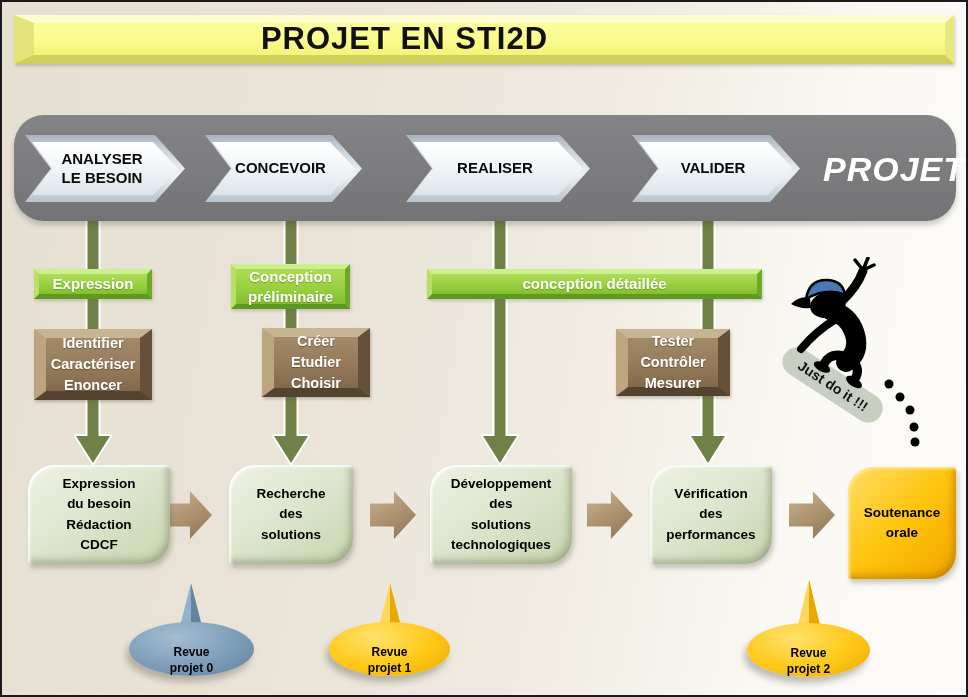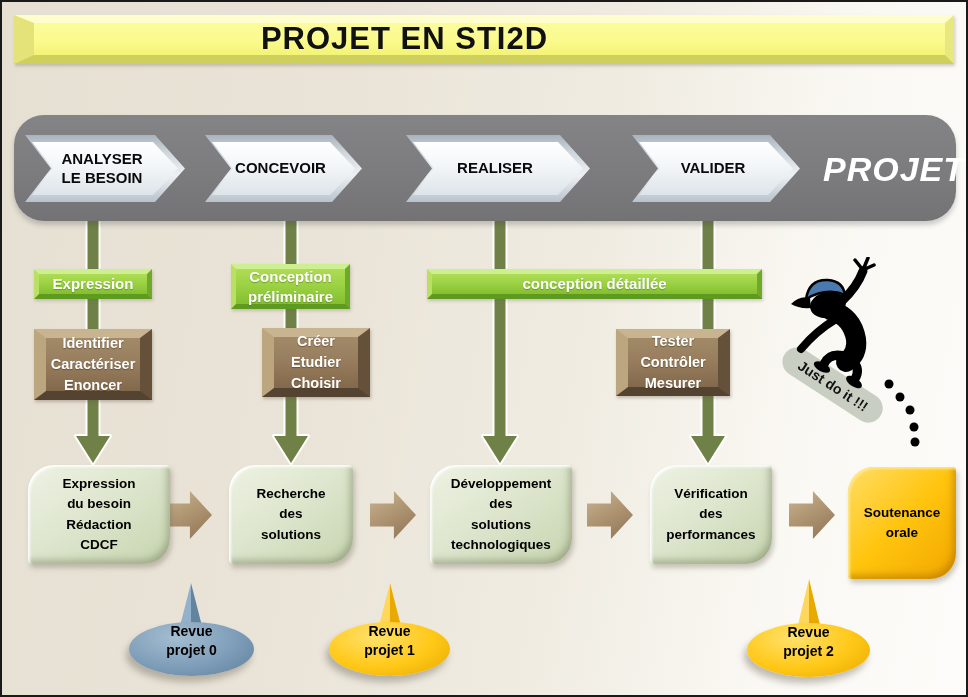--- a/index.html
+++ b/index.html
@@ -107,22 +107,22 @@
     clip-path:polygon(0 28%,52% 28%,52% 4%,100% 50%,52% 96%,52% 72%,0 72%);
     background:linear-gradient(150deg,#cbb795 0%,#ad9370 50%,#8a7051 100%);
   }
 
   
   .spike{position:absolute;z-index:1;clip-path:polygon(50% 0,100% 100%,0 100%);}
   .spike.blue{background:linear-gradient(90deg,#93b1ca 0%,#93b1ca 50%,#63849f 50%,#63849f 100%);}
   .spike.yellow{background:linear-gradient(90deg,#ffd75c 0%,#ffd75c 50%,#e8a900 50%,#e8a900 100%);}
   .rev{
     position:absolute;z-index:2;border-radius:50%;
-    color:#000;font-weight:bold;font-size:14px;line-height:1.35;
-    display:flex;align-items:flex-start;justify-content:center;text-align:center;
+    color:#000;font-weight:bold;font-size:12px;line-height:1.35;
+    display:flex;align-items:flex-end;justify-content:center;text-align:center;
     box-shadow:-3px 6px 7px rgba(100,95,80,.4);
   }
   .rev.blue{background:radial-gradient(ellipse at 38% 28%,#a4bed2 0%,#7e9db8 55%,#5d7e9b 100%);}
   .rev.yellow{background:radial-gradient(ellipse at 38% 28%,#ffe16b 0%,#ffc817 55%,#e5a700 100%);}
 </style>
 </head>
 <body>
 
 <div class="page">
 

